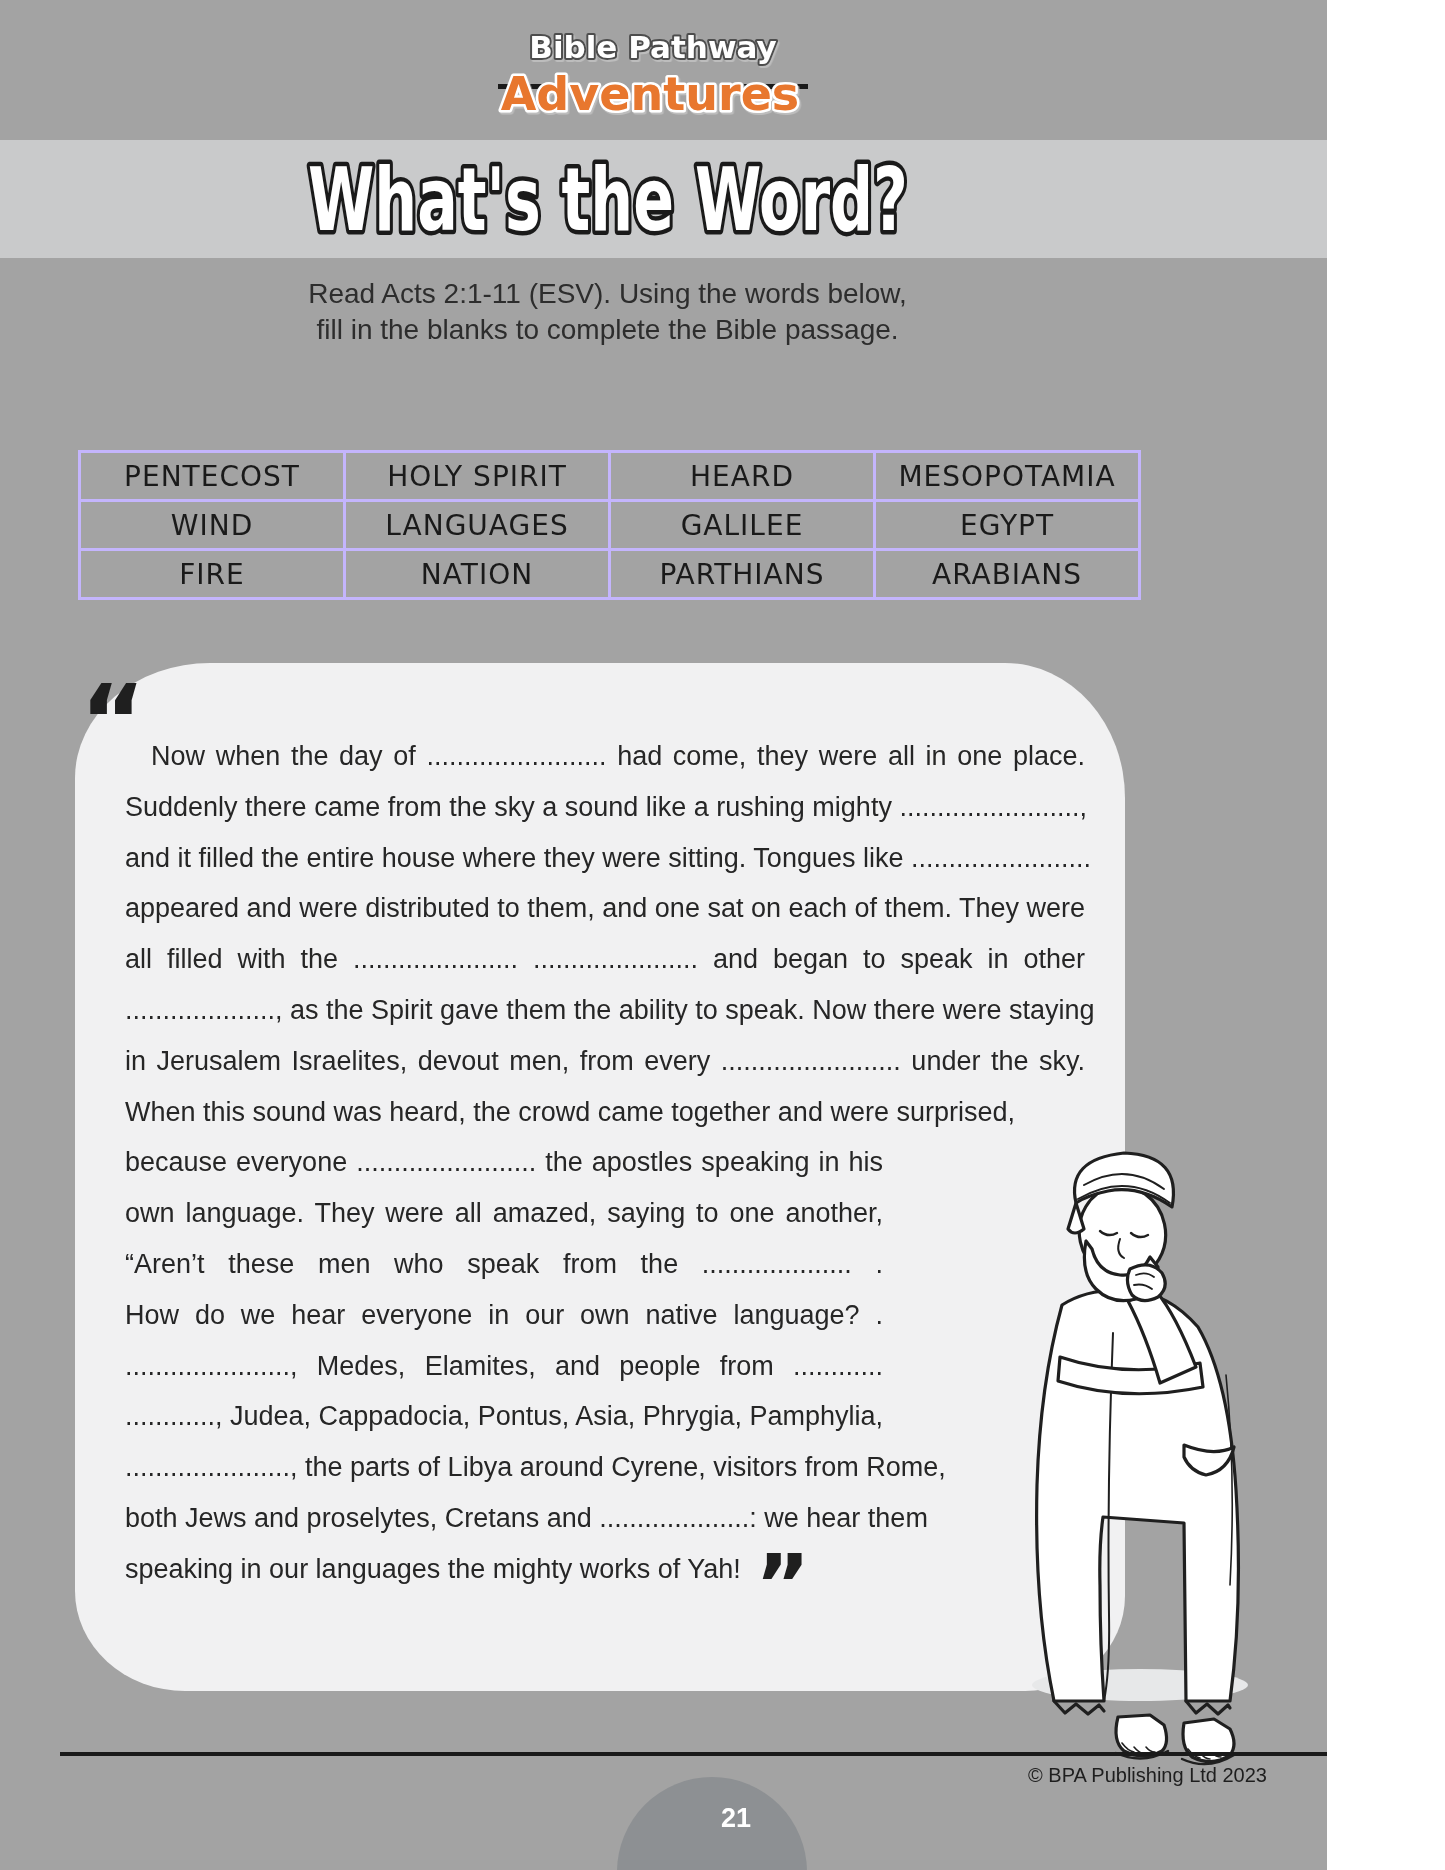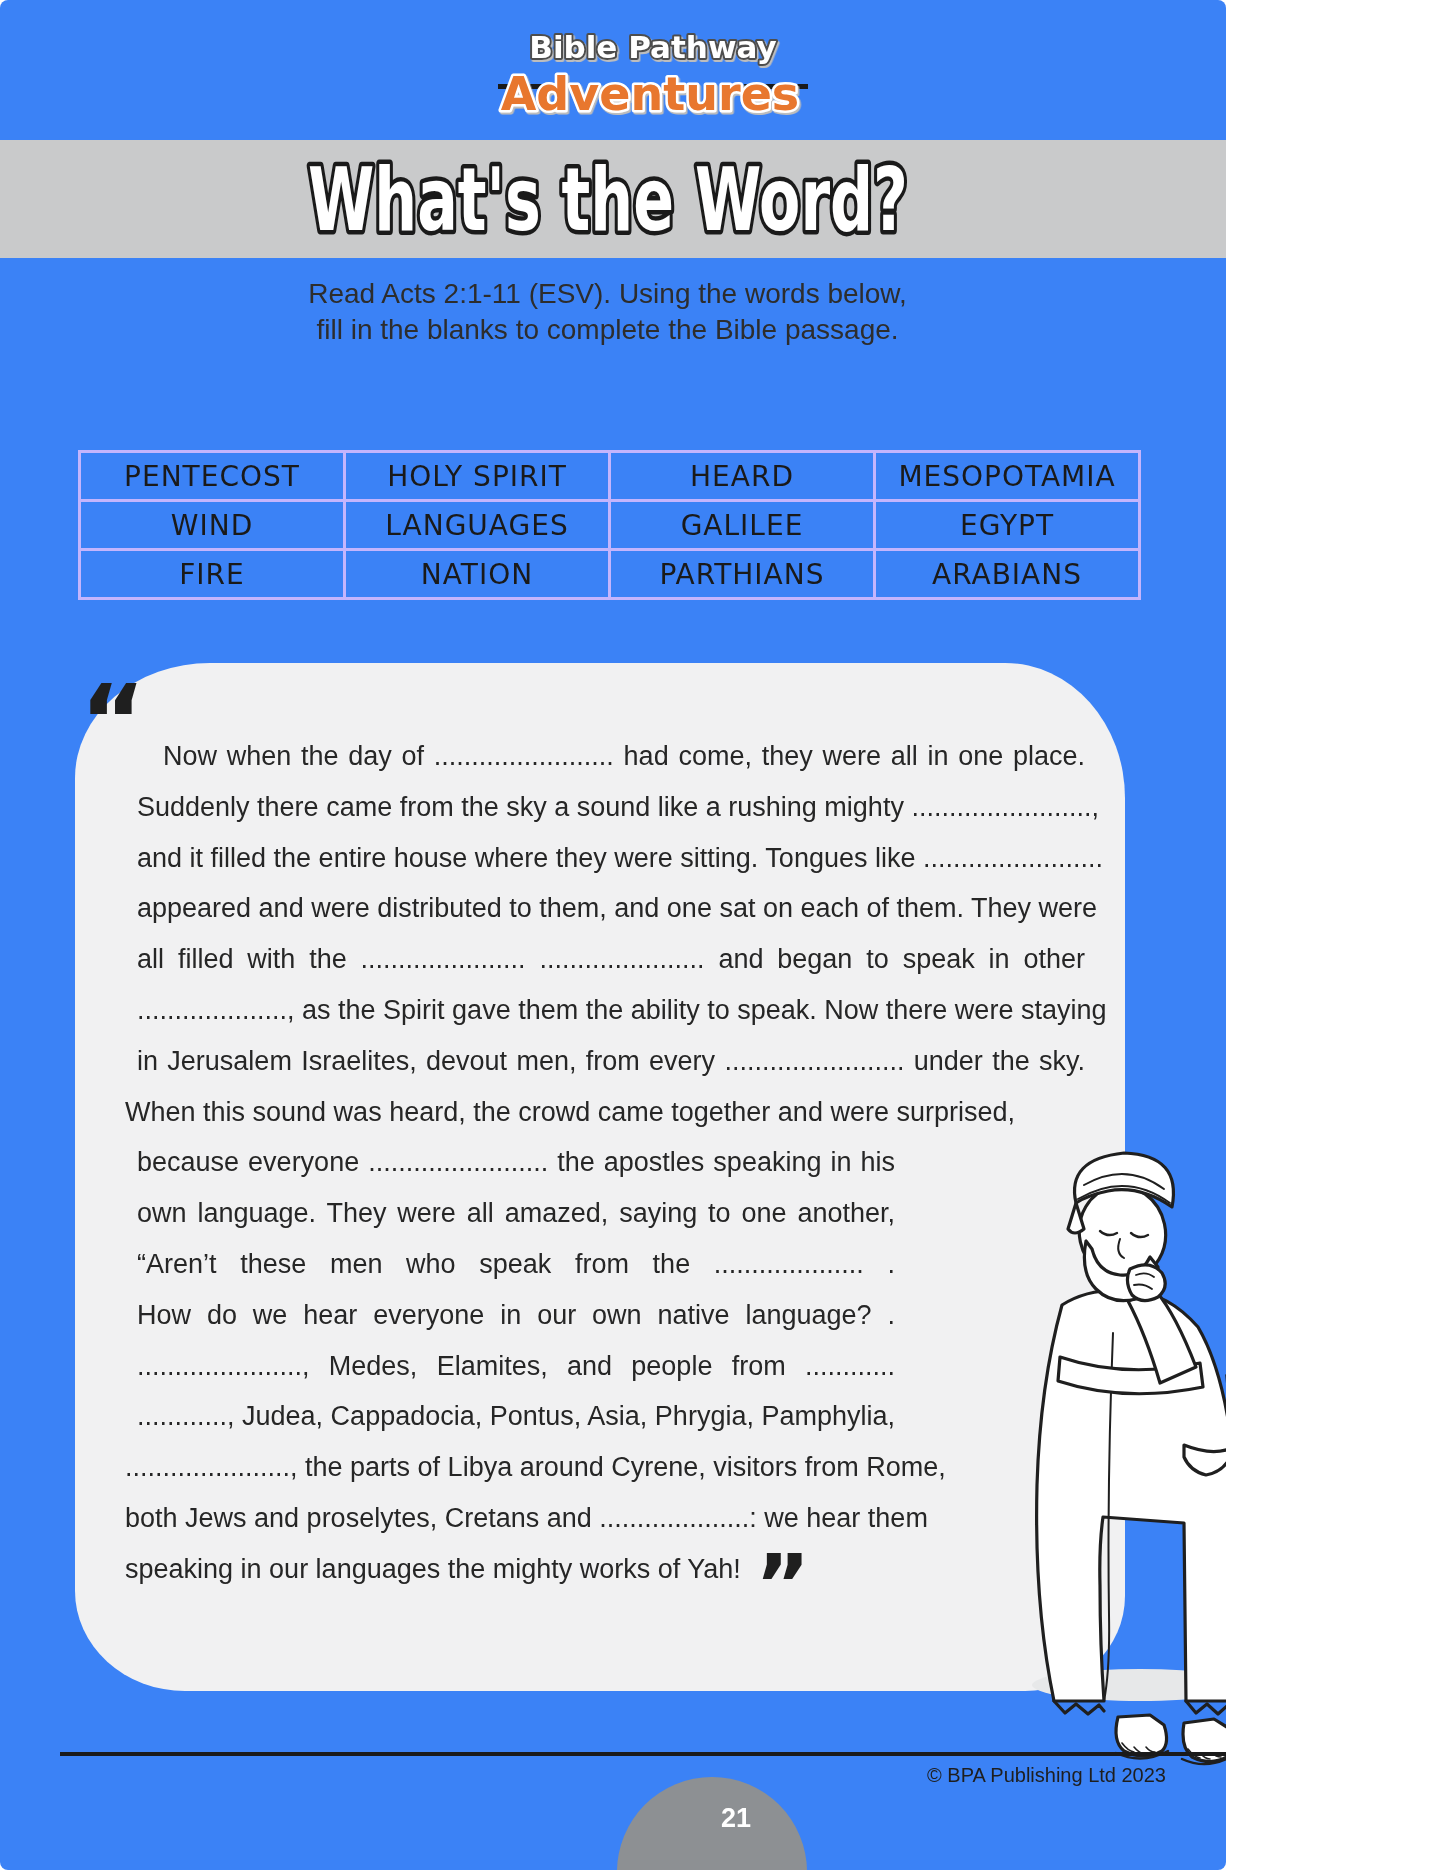--- a/index.html
+++ b/index.html
@@ -1,19 +1,19 @@
 <!DOCTYPE html>
 <html><head>
 <meta charset="utf-8">
 <style>
   * { margin:0; padding:0; box-sizing:border-box; }
   html,body { background:#ffffff; }
   .page {
-    position:relative; width:1226px; height:1870px; background:#3b82f6;
-    font-family:"Liberation Sans", sans-serif; color:#262626; overflow:hidden;border-radius:8px;
+    position:relative; width:1327px; height:1870px; background:#a3a3a3;
+    font-family:"Liberation Sans", sans-serif; color:#262626; overflow:hidden;
   }
   
   .logo-svg { position:absolute; left:395px; top:22px; width:430px; height:105px; }
   
   .title-banner { position:absolute; left:0; top:140px; width:1445px; height:118px; background:#c9cacb; }
   .title-svg { position:absolute; left:288px; top:148px; width:640px; height:108px; }
   
   .instructions { position:absolute; left:75px; top:276px; width:1065px; text-align:center;
     font-size:28px; line-height:36px; color:#2d2d2d; }
   
@@ -21,21 +21,21 @@
   .word-bank td { border:3px solid #c4b5fd; height:49px; text-align:center; vertical-align:middle;
     font-family:"DejaVu Sans", sans-serif; font-size:28px; letter-spacing:1px; color:#1a1a1a; }
   
   .quote-box { position:absolute; left:75px; top:663px; width:1050px; height:1028px;
     background:#f1f1f2; border-radius:135px 120px 100px 110px / 115px 135px 95px 100px; }
   .open-quote { position:absolute; left:80px; top:672px; font-size:100px; line-height:100px;
     font-weight:bold; color:#1f1f1f; font-family:"DejaVu Sans", sans-serif; }
   .passage { position:absolute; left:125px; top:731px; width:960px; }
   .line { height:50.8px; line-height:50.8px; font-size:27px; color:#262626; white-space:nowrap;
     text-align:left; }
-  .line.justify { text-align:justify; text-align-last:justify;margin-left:12px; }
+  .line.justify { text-align:justify; text-align-last:justify; }
   .line.narrow { width:758px; }
   .close-quote { font-size:84px; font-weight:bold; line-height:0; vertical-align:-36px;
     padding-left:14px; color:#1f1f1f; font-family:"DejaVu Sans", sans-serif; letter-spacing:-4px; }
   
   .man-svg { position:absolute; left:1000px; top:1145px; width:248px; height:628px; }
   
   .footer-line { position:absolute; left:60px; top:1752px; width:1325px; height:4px; background:#1a1a1a; }
   .footer-left { position:absolute; left:75px; top:1764px; font-size:20px; line-height:26px; color:#1e1e1e; }
   .footer-right { position:absolute; right:60px; top:1764px; font-size:20px; color:#1e1e1e; text-align:right; }
   .page-circle { position:absolute; left:617px; top:1777px; width:190px; height:190px;

